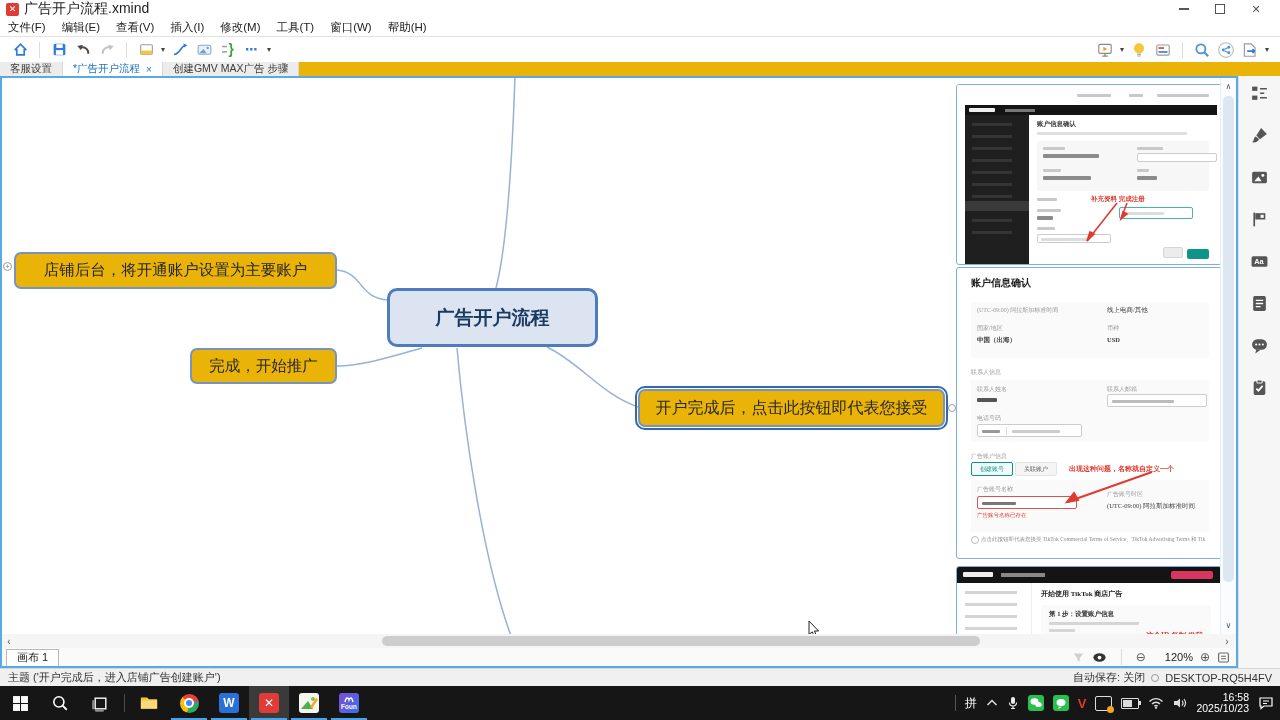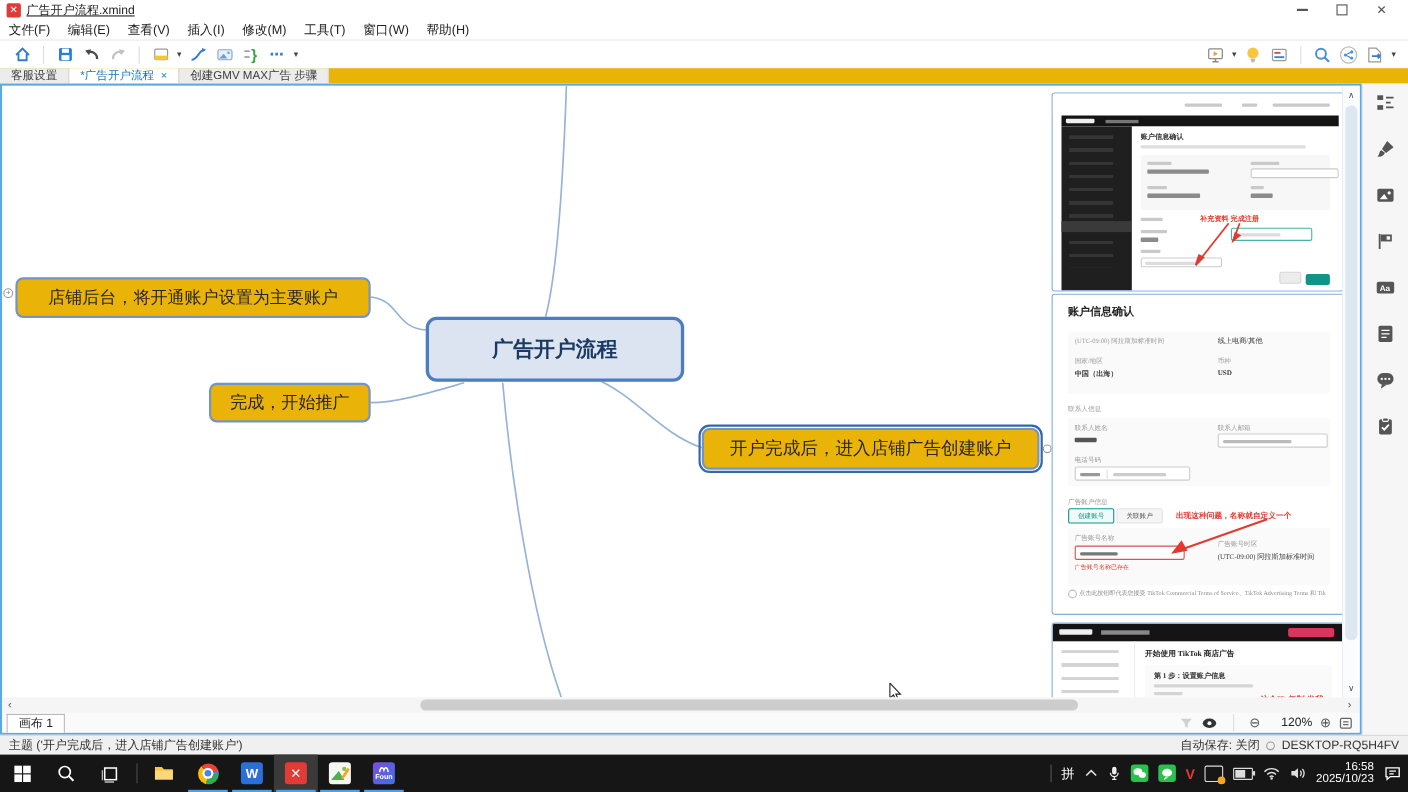--- a/index.html
+++ b/index.html
@@ -3,21 +3,21 @@
 <meta charset="utf-8">
 <style>
   html,body{margin:0;padding:0;background:#888;}
   .screen{position:relative;width:1280px;height:720px;background:#fff;overflow:hidden;
     font-family:"Liberation Sans","DejaVu Sans",sans-serif;color:#333;}
   .abs{position:absolute;}
   
   .titlebar{top:0;left:0;right:0;height:18px;background:#fff;display:flex;align-items:center;padding:0 6px;box-sizing:border-box;}
   .app-ico{width:13px;height:13px;background:#e03b36;border-radius:2px;color:#fff;font-size:9px;font-weight:bold;
     display:flex;align-items:center;justify-content:center;margin-right:5px;line-height:1;}
-  .titlebar .title{font-size:11px;color:#222;text-decoration:underline;}
+  .titlebar .title{font-size:14px;color:#222;}
   .wbtns{margin-left:auto;display:flex;}
   .wbtn{width:36px;height:18px;display:flex;align-items:center;justify-content:center;color:#555;font-size:11px;}
   .wbtn .minbar{width:10px;height:1.5px;background:#555;}
   .wbtn .maxbox{width:8px;height:8px;border:1.2px solid #555;position:relative;}
   .menubar{top:18px;left:0;right:0;height:18px;background:#fff;border-bottom:1px solid #e3e3e3;display:flex;align-items:center;padding-left:8px;}
   .menubar span{font-size:11.5px;color:#222;margin-right:16px;}
   
   .toolbar{top:37px;left:0;right:0;height:25px;background:#fff;display:flex;align-items:center;padding:0 8px;}
   .tbtn{width:24px;height:22px;display:flex;align-items:center;justify-content:center;}
   .tsep{width:1px;height:16px;background:#dcdcdc;margin:0 7px;}
@@ -246,25 +246,25 @@
           <path d="M 455,270 C 462,350 480,478 509,558"></path>
         </g>
       </svg>
 
       <div class="node" style="left:12px;top:174px;width:323px;height:37px;">
         <span>店铺后台，将开通账户设置为主要账户</span>
       </div>
       <div class="node" style="left:188px;top:270px;width:147px;height:36px;">
         <span>完成，开始推广</span>
       </div>
-      <div class="node central" style="left:385px;top:210px;width:235px;height:59px;">
+      <div class="node central" style="left:385px;top:210px;width:211px;height:59px;">
         <span>广告开户流程</span>
       </div>
       <div class="node selected" style="left:636px;top:311px;width:307px;height:38px;font-size:16px;">
-        <span>开户完成后，进入店铺广告创建账户</span>
+        <span>开户完成后，点击此按钮即代表您接受</span>
       </div>
       <div class="handle" style="left:1px;top:184px;">
           <span>+</span>
         </div>
       <div class="handle" style="left:946px;top:326px;width:8px;height:8px;"></div>
 
       <div class="shot" style="left:954px;top:6px;width:266px;height:181px;">
         <div class="abs" style="left:0;top:0;right:0;height:20px;background:#fff;">
           <div class="bar abs" style="left:120px;top:9px;width:34px;"></div>
           <div class="bar abs" style="left:172px;top:9px;width:14px;"></div>

